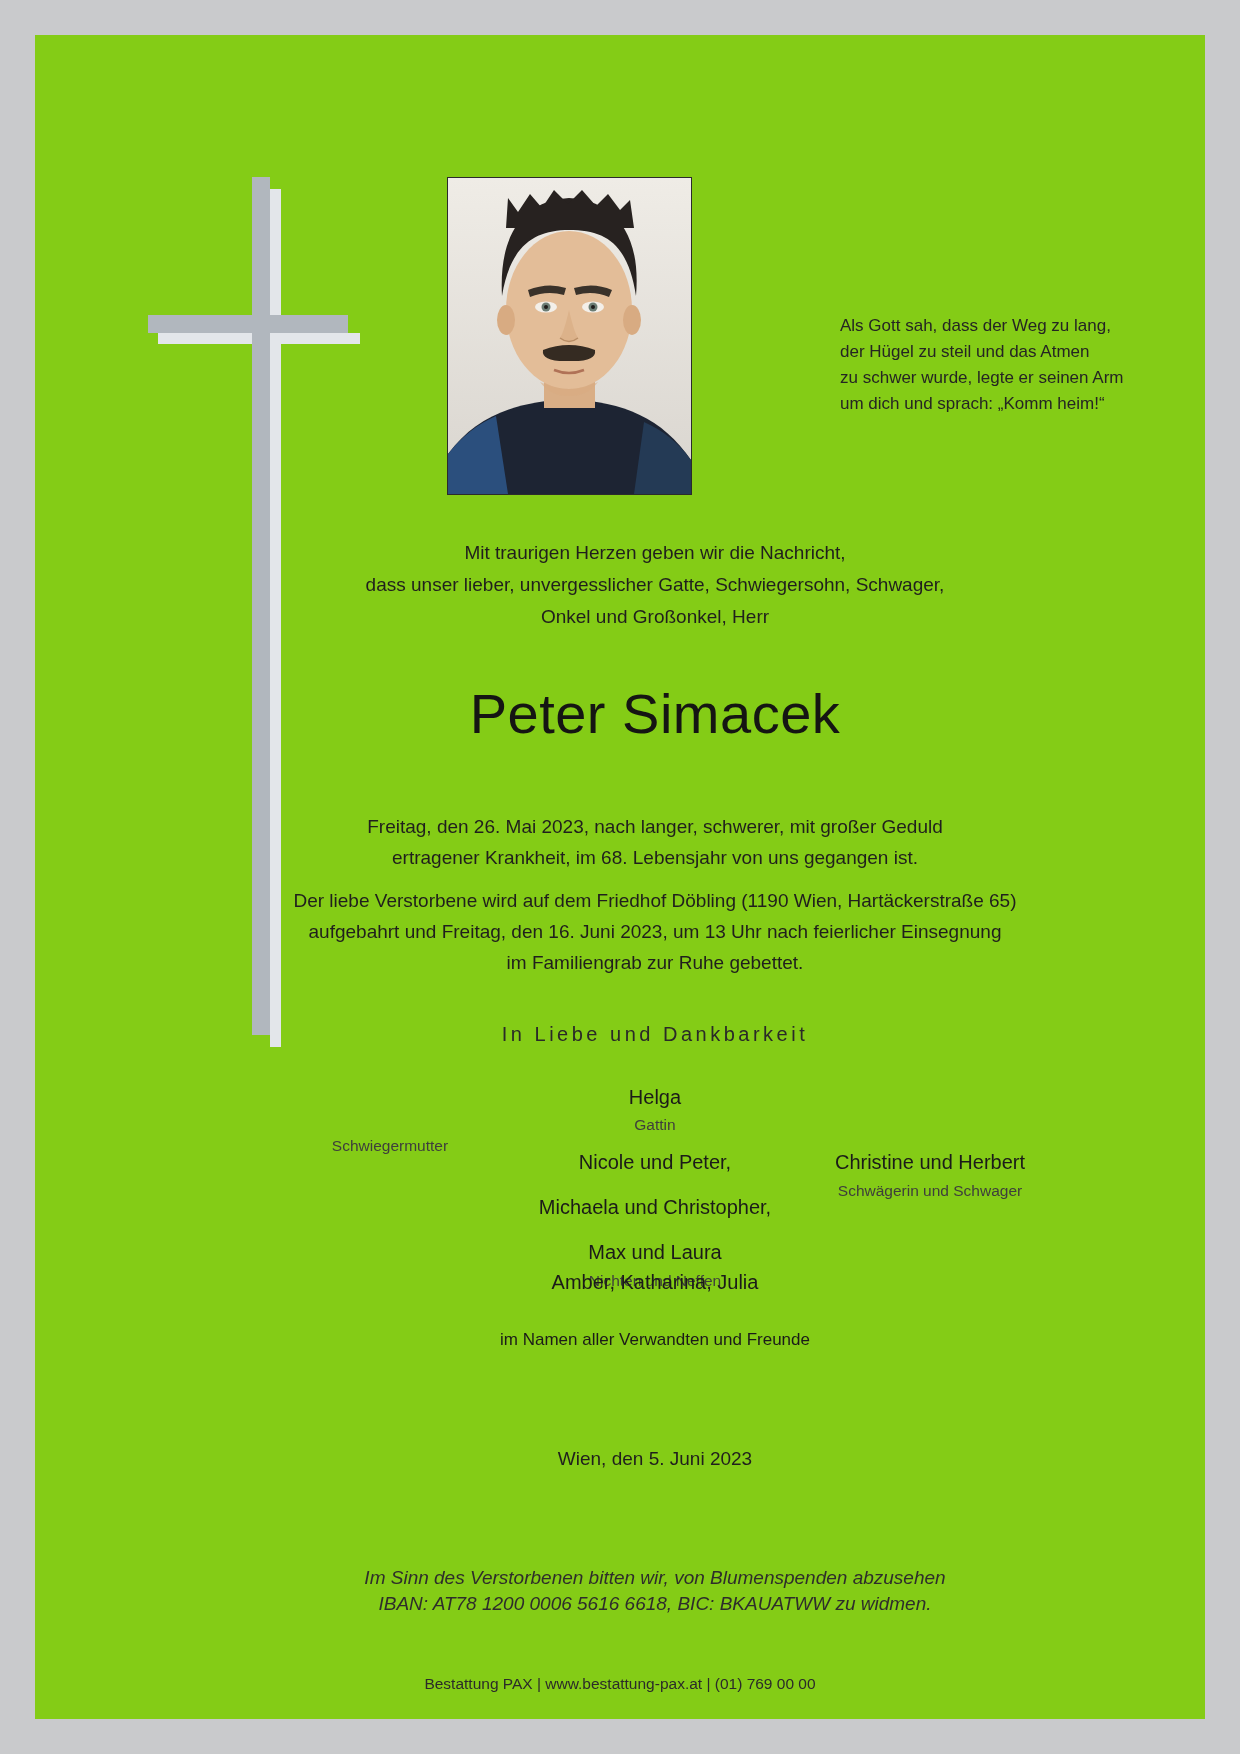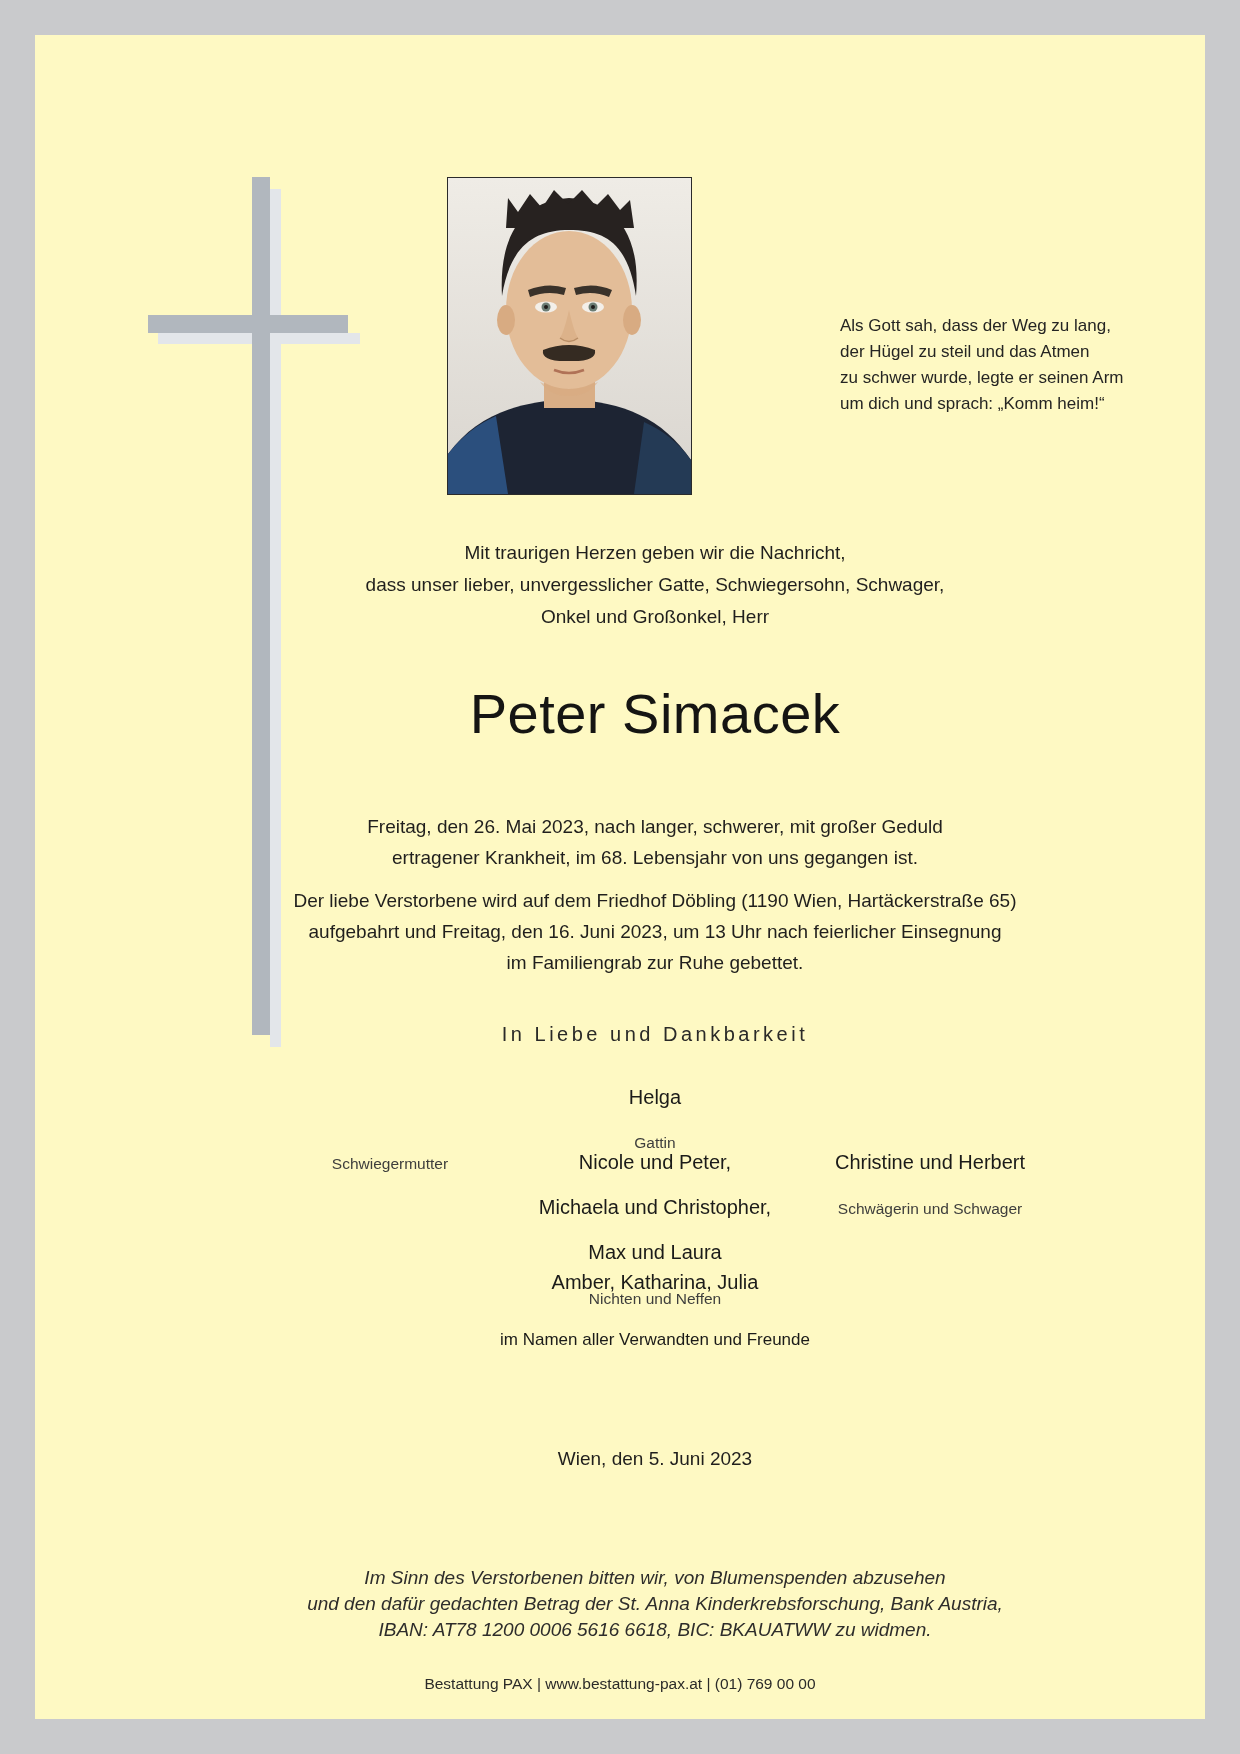--- a/index.html
+++ b/index.html
@@ -6,21 +6,21 @@
   body{
     width:1240px;height:1754px;
     background:#c9cacc;
     font-family:"Liberation Sans","DejaVu Sans",sans-serif;
     color:#1d1c1a;
     overflow:hidden;
     position:relative;
   }
   .page{
     position:absolute;left:35px;top:35px;width:1170px;height:1684px;
-    background:#fef9c3;
+    background:#84cc16;
   }
   .abs{position:absolute;}
   
   .cross-shadow-v{left:235px;top:154px;width:11px;height:858px;background:#e3e6ea;}
   .cross-shadow-h{left:123px;top:298px;width:202px;height:11px;background:#e3e6ea;}
   .cross-bar-v{left:217px;top:142px;width:18px;height:858px;background:#b1b7be;}
   .cross-bar-h{left:113px;top:280px;width:200px;height:18px;background:#b1b7be;}
   
   .photo{left:412px;top:142px;width:245px;height:318px;border:1px solid #2b2b2b;box-sizing:border-box;overflow:hidden;}
   .photo svg{display:block;}
@@ -28,21 +28,21 @@
   .quote{left:805px;top:278px;width:290px;font-size:17px;line-height:26px;color:#252523;text-align:left;}
   
   .col{left:70px;width:1100px;text-align:center;}
   .intro{top:502px;font-size:19px;line-height:32px;color:#201f1d;}
   .deceased{top:648px;font-size:56px;line-height:62px;font-weight:400;letter-spacing:0.5px;color:#151513;}
   .death{top:776px;font-size:19px;line-height:31px;color:#201f1d;}
   .funeral{top:850px;font-size:19px;line-height:31px;color:#201f1d;}
   .closing{top:988px;font-size:20px;letter-spacing:3.5px;color:#2a2a28;}
   .helga{top:1034px;}
   .mourner-name{font-size:20px;line-height:30px;color:#1b1b19;margin-top:13px;}
-  .mourner-role{font-size:15.5px;line-height:21px;color:#3e3e3c;margin-top:20px;}
+  .mourner-role{font-size:15.5px;line-height:21px;color:#3e3e3c;margin-top:2px;}
   .columns{top:1098px;left:70px;width:1100px;height:160px;}
   .mcol{position:absolute;top:0;width:400px;text-align:center;}
   .mcol .mourner-name{line-height:32px;}
   .mcol-left{left:85px;}
   .mcol-mid{left:350px;}
   .mcol-right{left:625px;}
   .extra{top:1219px;}
   .on-behalf{top:1295px;font-size:17px;font-weight:500;color:#1b1b19;}
   .dateline{top:1413px;font-size:19px;color:#201f1d;}
   .donation{top:1530px;font-style:italic;font-size:19px;line-height:26px;color:#2e2d2b;}
@@ -158,19 +158,18 @@
   <div class="abs col extra">
     <div class="mourner-name">Amber, Katharina, Julia</div>
   </div>
 
   <div class="abs col on-behalf">im Namen aller Verwandten und Freunde</div>
 
   <div class="abs col dateline">Wien, den 5. Juni 2023</div>
 
   <div class="abs col donation">
     <div>Im Sinn des Verstorbenen bitten wir, von Blumenspenden abzusehen</div>
-    <div>und den dafür gedachten Betrag der St. Anna Kinderkrebsforschung, Bank Austria,</div>
     <div>IBAN: AT78 1200 0006 5616 6618, BIC: BKAUATWW zu widmen.</div>
   </div>
 
   <div class="abs footer">Bestattung PAX | www.bestattung-pax.at | (01) 769 00 00</div>
 
 </div>
 
 </body></html>

